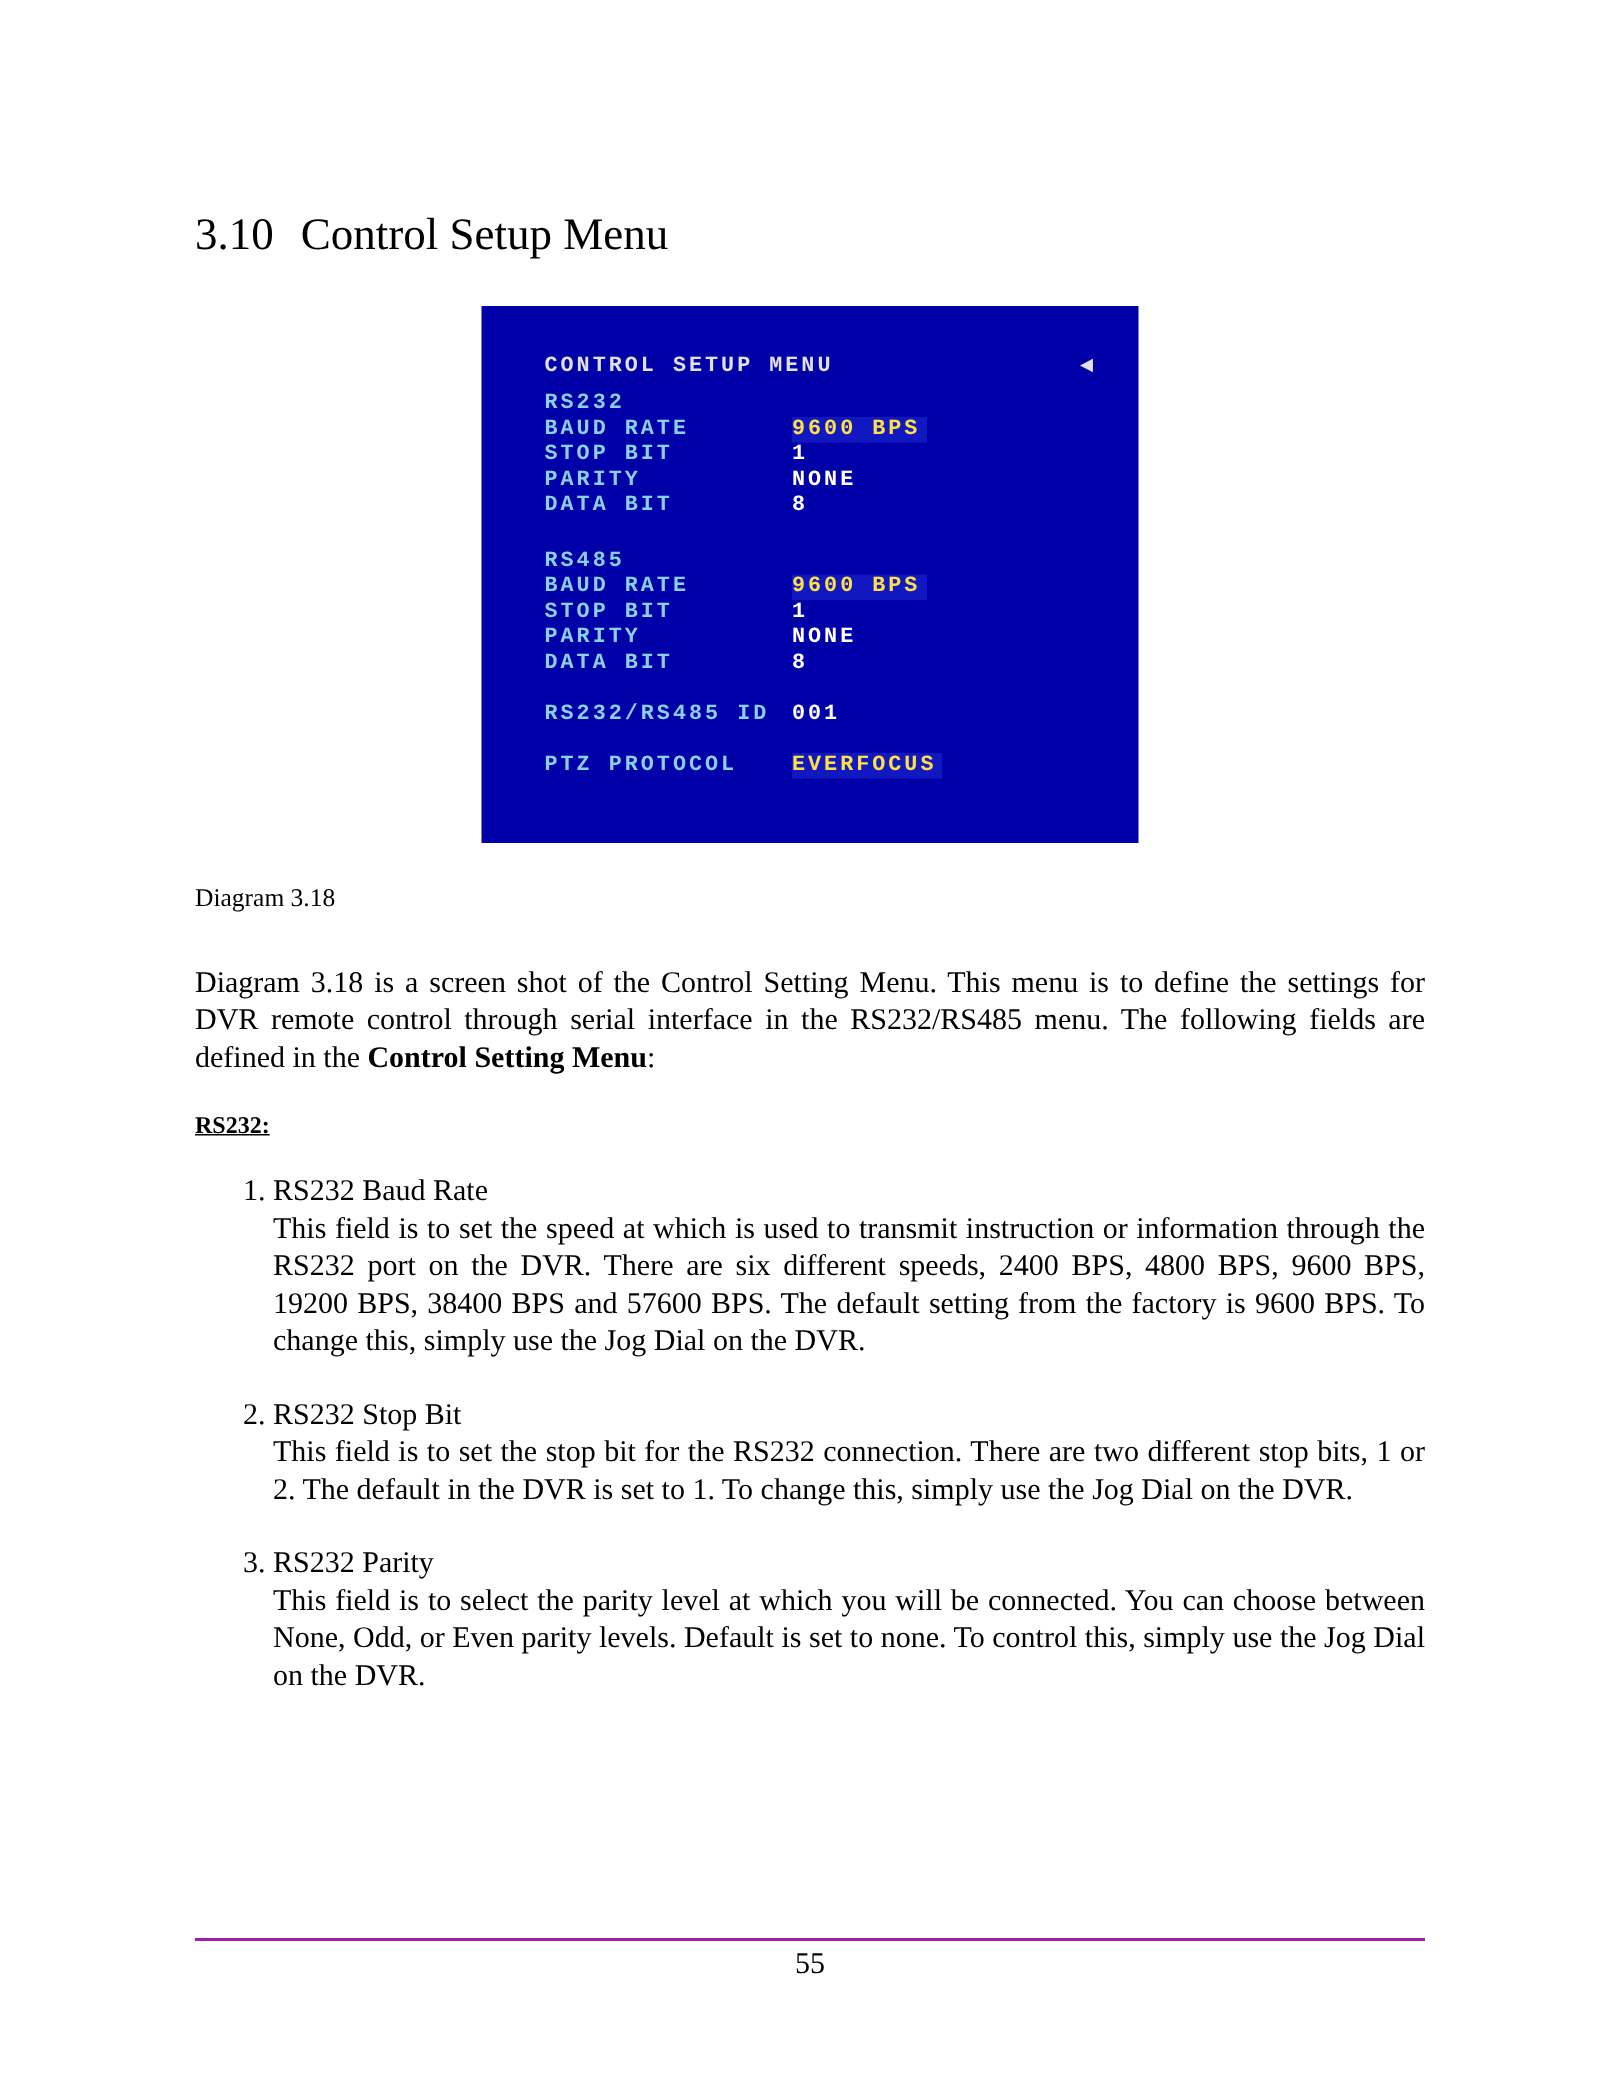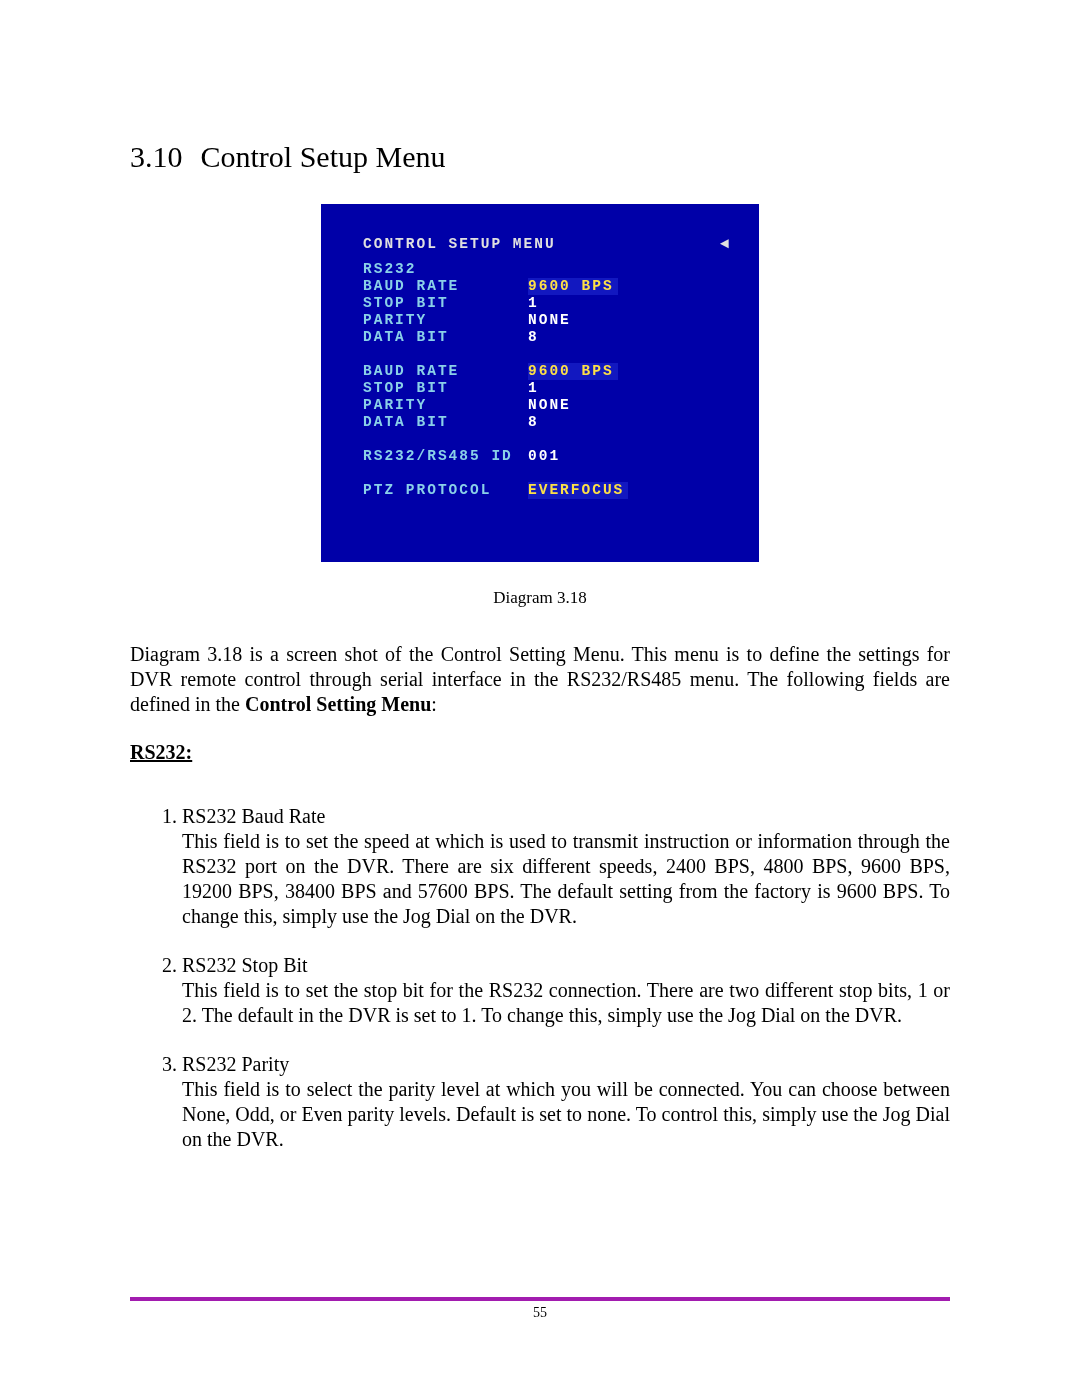--- a/index.html
+++ b/index.html
@@ -72,58 +72,58 @@
   .crt-row .val {
     color: #fff;
   }
   .crt-row.highlight .val {
     background: #1218c0;
     color: #fde047;
     padding: 0 4px 0 0;
   }
   .crt-gap { height: 17px; }
   .caption {
-    text-align: center;
+    text-align: left;
     font-size: 17px;
     margin: 22px 0 34px 0;
   }
   .para {
     font-size: 20px;
     line-height: 1.25;
     text-align: justify;
     margin: 0 0 24px 0;
   }
   .para b { font-weight: bold; }
   .subhead {
-    font-size: 20px;
+    font-size: 16px;
     font-weight: bold;
     text-decoration: underline;
-    margin: 0 0 40px 0;
+    margin: 0 0 22px 0;
   }
   ol.fields {
     margin: 0;
     padding: 0 0 0 52px;
     font-size: 20px;
   }
   ol.fields li {
     margin-bottom: 24px;
     text-align: justify;
     line-height: 1.25;
   }
   ol.fields li .fieldname {
     font-weight: normal;
   }
   .footer {
     position: absolute;
     left: 130px;
     right: 130px;
     bottom: 78px;
-    border-top: 4px solid #a21caf;
+    border-top: 2px solid #a21caf;
     text-align: center;
-    font-size: 14px;
+    font-size: 20px;
     padding-top: 4px;
   }
 </style>
 </head>
 <body>
 
 <div class="page">
 
   <h2 class="section-heading">
     <span class="num">3.10</span><span>Control Setup Menu</span>
@@ -149,20 +149,21 @@
         <span class="lbl">PARITY</span>
         <span class="val">NONE</span>
       </div>
       <div class="crt-row">
         <span class="lbl">DATA BIT</span>
         <span class="val">8</span>
       </div>
 
       <div class="crt-gap"></div>
 
+      <div class="crt-group">RS485</div>
       <div class="crt-row highlight">
         <span class="lbl">BAUD RATE</span>
         <span class="val">9600 BPS</span>
       </div>
       <div class="crt-row">
         <span class="lbl">STOP BIT</span>
         <span class="val">1</span>
       </div>
       <div class="crt-row">
         <span class="lbl">PARITY</span>

